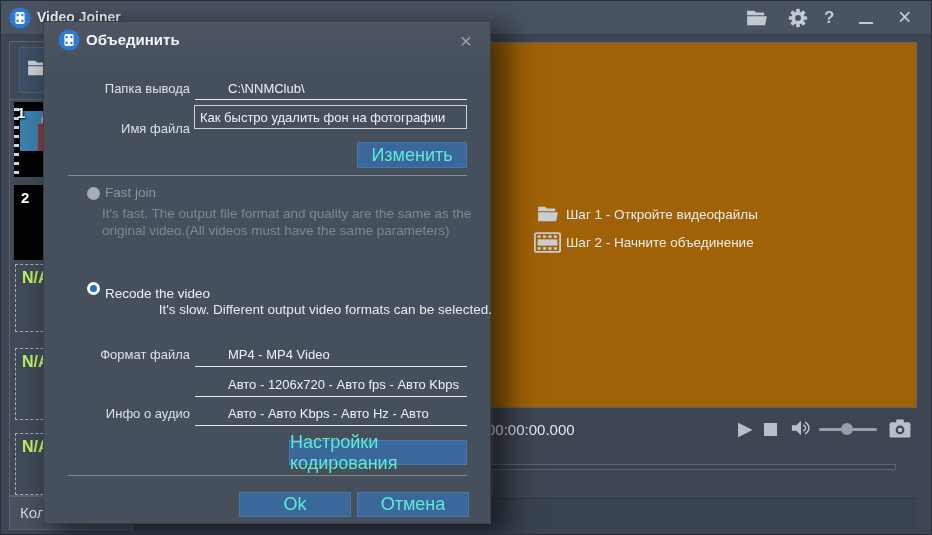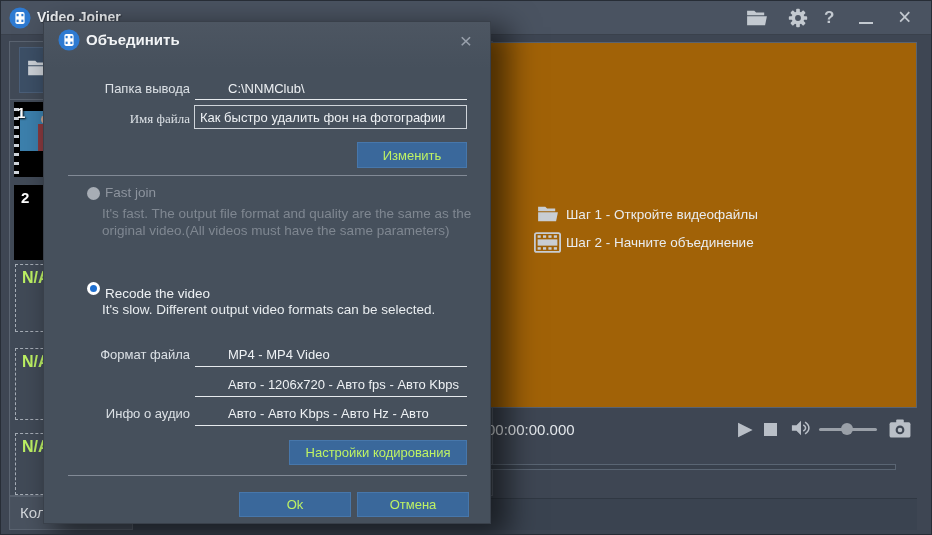--- a/index.html
+++ b/index.html
@@ -31,21 +31,21 @@
   .seekbar{left:136px;top:463px;width:759px;height:6px;background:#39414d;border:1px solid #5a6573;}
   .bottom-band{left:8px;top:497px;width:908px;height:32px;background:#3a4350;border-top:1px solid #303843;}
   
   .dialog{left:42px;top:20px;width:448px;height:503px;background:linear-gradient(#4d5662,#46505c 46px);border:1px solid #39404a;box-shadow:14px 10px 28px 4px rgba(0,0,0,.55);z-index:10;}
   .dlg-title{left:42px;top:9px;font-size:15px;font-weight:bold;color:#f2f4f6;}
   .dlg-close{left:408px;top:6px;width:28px;height:26px;color:#99a1ac;font-size:21px;line-height:25px;text-align:center;}
   .fld-label{width:136px;left:10px;text-align:right;font-size:13px;color:#dbe0e5;}
   .fld-value{left:155px;font-size:13px;color:#eef1f4;white-space:nowrap;margin-left:29px;}
   .fld-line{left:151px;width:272px;height:1px;background:#e6eaee;}
   .name-input{left:150px;width:273px;height:24px;background:transparent;border:1px solid #cfd4da;color:#eef1f4;font-size:13px;padding:0 5px;outline:none;}
-  .btn{background:#3a689b;border:1px solid #4777ab;color:#bef264;font-size:13px;display:flex;align-items:center;justify-content:center;cursor:pointer;}
+  .btn{background:#3a689b;border:1px solid #4777ab;color:#5eead4;font-size:18px;display:flex;align-items:center;justify-content:center;cursor:pointer;}
   .divider{left:24px;width:399px;height:1px;background:#828a96;}
   .radio{width:13px;height:13px;border-radius:50%;}
   .radio-off{background:#a7adb5;}
   .radio-on{background:#fff;display:flex;align-items:center;justify-content:center;}
   .radio-dot{width:7px;height:7px;border-radius:50%;background:#1e6fd0;}
   .radio-lbl{font-size:13.5px;}
   .lbl-on{color:#eef1f4;}
   .lbl-off{color:#8d949e;}
   .desc{left:58px;width:390px;font-size:13.5px;line-height:17px;}
   .desc-off{color:#7f8791;}
@@ -188,36 +188,36 @@
           <rect x="13.5" y="13.8" width="2.2" height="2.6" fill="#2e7ad1"></rect>
         </svg>
     </span>
     <span class="abs dlg-title">Объединить</span>
     <span class="abs dlg-close">×</span>
 
     <span class="abs fld-label" style="top:59px;">Папка вывода</span>
     <span class="abs fld-value" style="top:59px;">C:\NNMClub\</span>
     <span class="abs fld-line" style="top:77px;"></span>
 
-    <span class="abs fld-label" style="top:89px;font-family:Liberation Serif, serif;">Имя файла</span>
+    <span class="abs fld-label" style="top:99px;">Имя файла</span>
     <input class="abs name-input" style="top: 83px;" value="Как быстро удалить фон на фотографии">
 
     <div class="abs btn" style="left:313px;top:120px;width:110px;height:26px;">Изменить</div>
 
     <div class="abs divider" style="top:153px;"></div>
 
     <span class="abs radio radio-off" style="left:43px;top:165px;"></span>
     <span class="abs radio-lbl lbl-off" style="left:61px;top:163px;">Fast join</span>
     <div class="abs desc desc-off" style="top:183px;">It's fast. The output file format and quality are the same as the original video.(All videos must have the same parameters)</div>
 
     <span class="abs radio radio-on" style="left:43px;top:260px;">
         <span class="radio-dot"></span>
       </span>
     <span class="abs radio-lbl lbl-on" style="left:61px;top:264px;">Recode the video</span>
-    <div class="abs desc desc-on" style="top:279px;">It's slow. Different output video formats can be selected.</div>
+    <div class="abs desc desc-on" style="top:279px;text-align:right;">It's slow. Different output video formats can be selected.</div>
 
     <span class="abs fld-label" style="top:325px;">Формат файла</span>
     <span class="abs fld-value" style="top:325px;">MP4 - MP4 Video</span>
     <span class="abs fld-line" style="top:344px;"></span>
 
     <span class="abs fld-value" style="top:355px;">Авто - 1206x720 - Авто fps - Авто Kbps</span>
     <span class="abs fld-line" style="top:374px;"></span>
 
     <span class="abs fld-label" style="top:384px;">Инфо о аудио</span>
     <span class="abs fld-value" style="top:384px;">Авто - Авто Kbps - Авто Hz - Авто</span>

